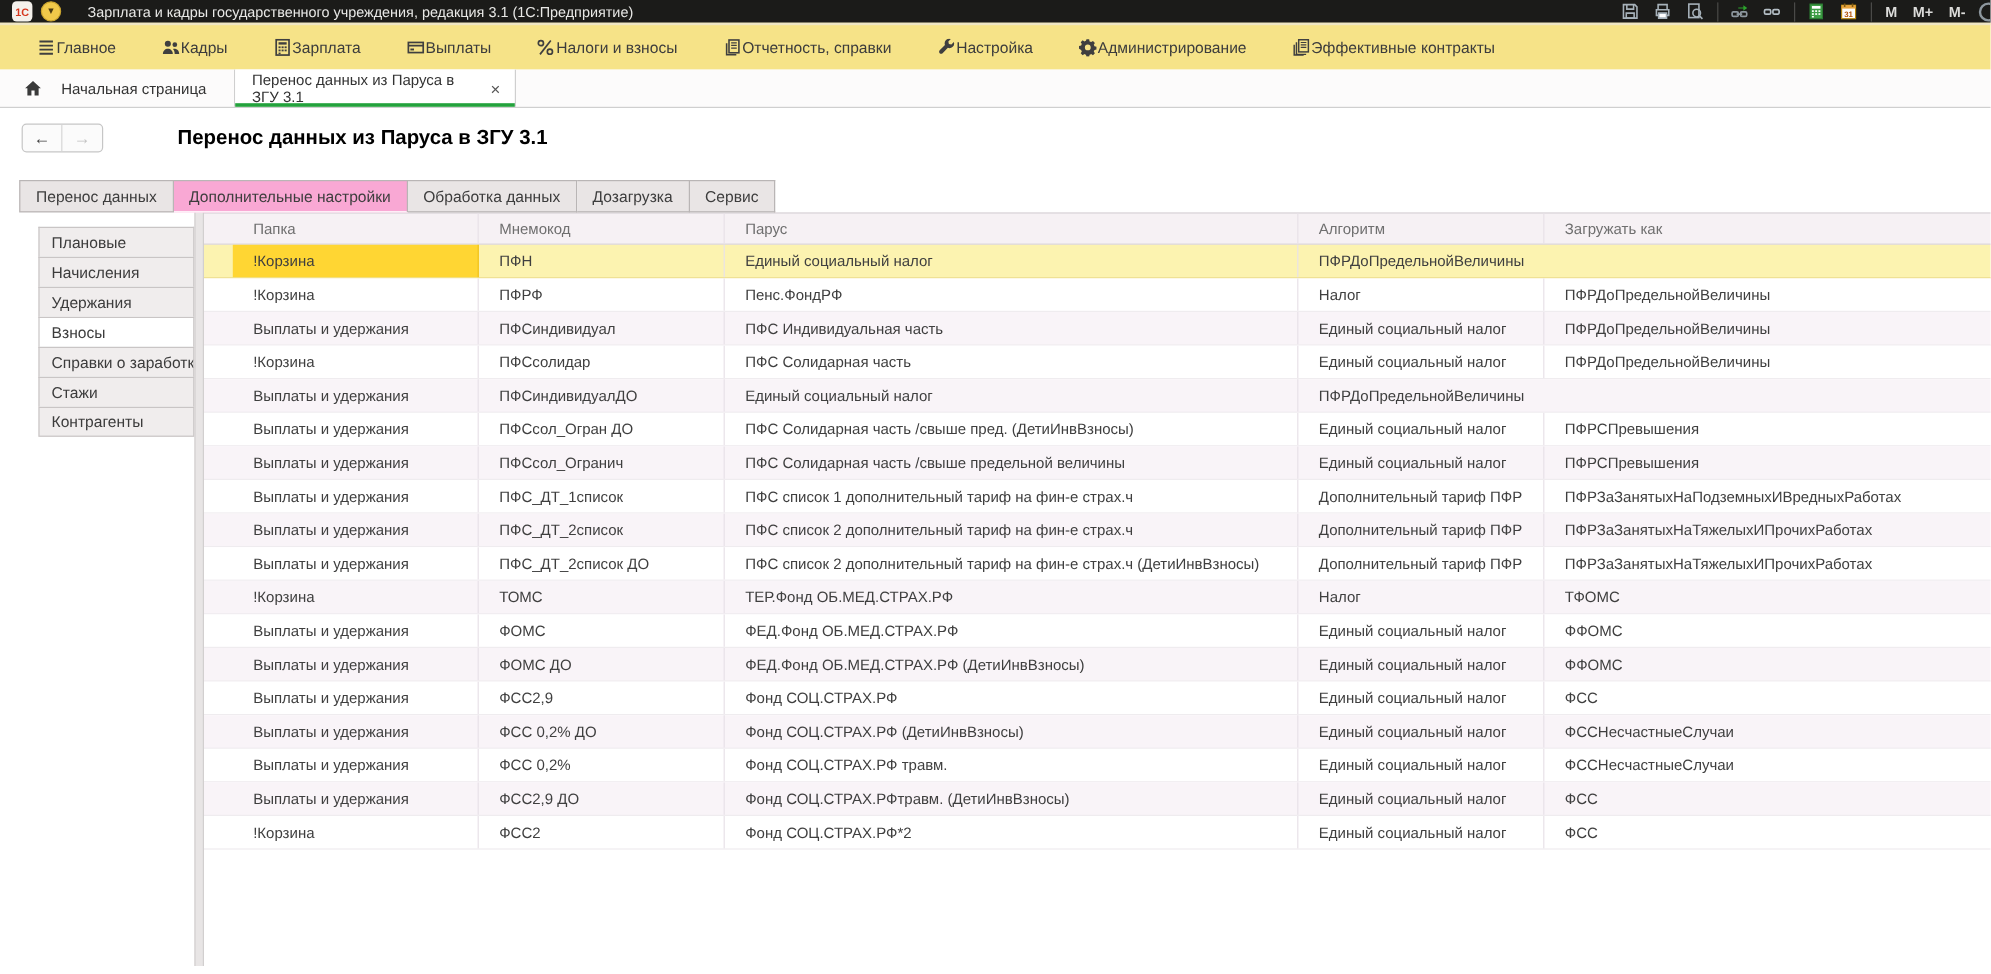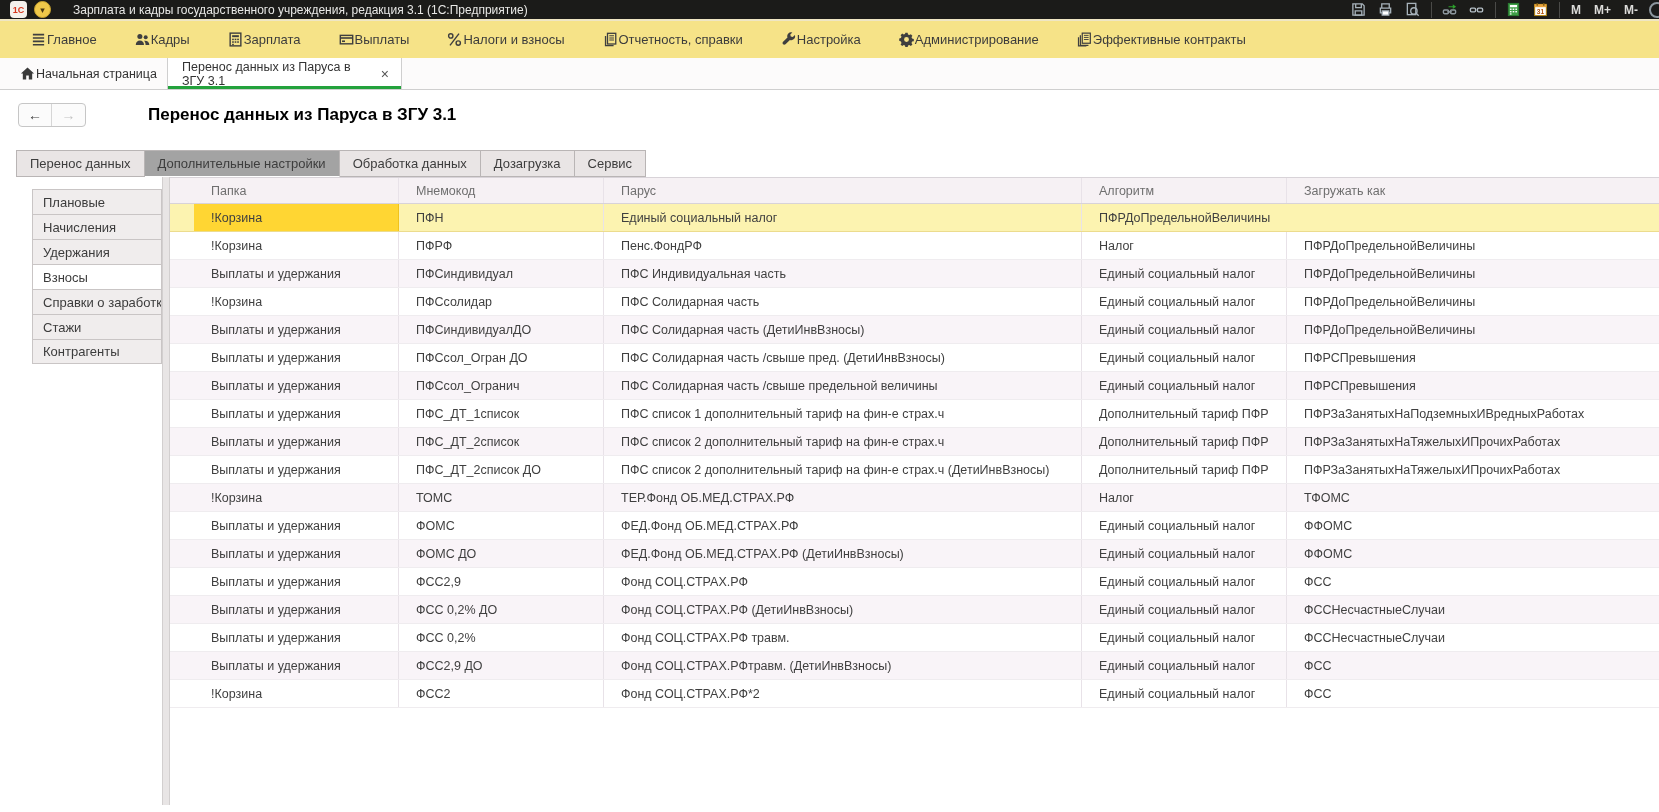--- a/index.html
+++ b/index.html
@@ -22,40 +22,40 @@
 
   
   .menubar { height:39px; background:#f6e388; border-top:2px solid #efe6c4; display:flex; align-items:center; padding:0 12px; }
   .menu-item { display:flex; align-items:center; gap:0; padding:0 19px; height:100%; color:#3c3c3c;
                font-size:13px; white-space:nowrap; cursor:default; }
   .menu-item .mi-icon { display:inline-flex; width:16px; height:16px; color:#3f3f3f; }
 
   
   .tabbar { height:32px; background:#fcfbfb; border-bottom:1px solid #cfcfcf; display:flex; }
   .ws-tab { display:flex; align-items:center; height:100%; font-size:12.5px; color:#333; position:relative; }
-  .ws-tab.home { width:168px; padding-left:20px; gap:1px; border-right:1px solid #cfcfcf; }
+  .ws-tab.home { width:196px; padding-left:20px; gap:16px; border-right:1px solid #cfcfcf; }
   .ws-tab.active { width:234px; padding:0 12px 0 14px; border-right:1px solid #cfcfcf; background:#fff; }
   .ws-tab.active::after { content:""; position:absolute; left:0; right:0; bottom:0; height:3px; background:#23a23c; }
   .ws-tab .close-x { margin-left:10px; color:#555; font-size:14px; line-height:1; cursor:pointer; }
   .home-icon { width:15px; height:15px; color:#3a3a3a; display:inline-flex; }
 
   
   .navrow { display:flex; align-items:center; margin:12px 0 0 18px; height:26px; }
   .nav-group { display:flex; border:1px solid #c6c6c6; border-radius:4px; overflow:hidden; background:#fbfbfb; }
   .nav-btn { width:33px; height:22px; display:flex; align-items:center; justify-content:center; font-size:14px; }
   .nav-btn.back { color:#3f3f3f; border-right:1px solid #d6d6d6; }
   .nav-btn.fwd { color:#c3c3c3; }
   .page-title { font-size:17px; font-weight:bold; color:#000; margin-left:62px; }
 
   
   .tabstrip { display:flex; align-items:flex-end; margin:21px 0 0 16px; height:28px; position:relative; }
   .v-tab { height:27px; display:flex; align-items:center; padding:0 13px; font-size:13px; color:#3d3d3d;
            background:#e9e5e5; border:1px solid #b9b5b5; border-left-width:0; white-space:nowrap; }
   .v-tab:first-child { border-left-width:1px; }
-  .v-tab.active { background:#a3a3a3; border-bottom-color:#fff; position:relative; z-index:2; }
+  .v-tab.active { background:#f9a8d4; border-bottom-color:#fff; position:relative; z-index:2; }
 
   
   .main { display:flex; align-items:stretch; height:628px; }
   .sidebar { width:146px; margin:12px 0 0 16px; }
   .side-item { height:25px; display:flex; align-items:center; padding-left:10px; font-size:13px; color:#3c3c3c;
                background:#f0eded; border:1px solid #c9c5c5; border-bottom-width:0; white-space:nowrap; overflow:hidden;margin-left:16px; }
   .side-item:last-child { border-bottom-width:1px; }
   .side-item.active { background:#fff; }
   .splitter { width:8px; background:#e8e5e5; border-left:1px solid #d2cfcf; border-right:1px solid #d2cfcf; }
 
@@ -337,21 +337,20 @@
           <div class="grid-row body">
             <div class="cell">!Корзина</div>
             <div class="cell">ПФСсолидар</div>
             <div class="cell">ПФС Солидарная часть</div>
             <div class="cell">Единый социальный налог</div>
             <div class="cell">ПФРДоПредельнойВеличины</div>
           </div>
           <div class="grid-row body alt">
             <div class="cell">Выплаты и удержания</div>
             <div class="cell">ПФСиндивидуалДО</div>
-            <div class="cell">ПФС Солидарная часть (ДетиИнвВзносы)</div>
             <div class="cell">Единый социальный налог</div>
             <div class="cell">ПФРДоПредельнойВеличины</div>
           </div>
           <div class="grid-row body">
             <div class="cell">Выплаты и удержания</div>
             <div class="cell">ПФСсол_Огран ДО</div>
             <div class="cell">ПФС Солидарная часть /свыше пред. (ДетиИнвВзносы)</div>
             <div class="cell">Единый социальный налог</div>
             <div class="cell">ПФРСПревышения</div>
           </div>

